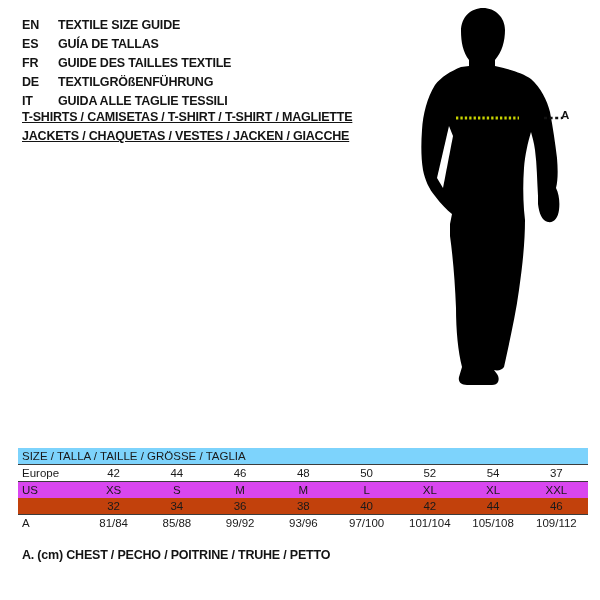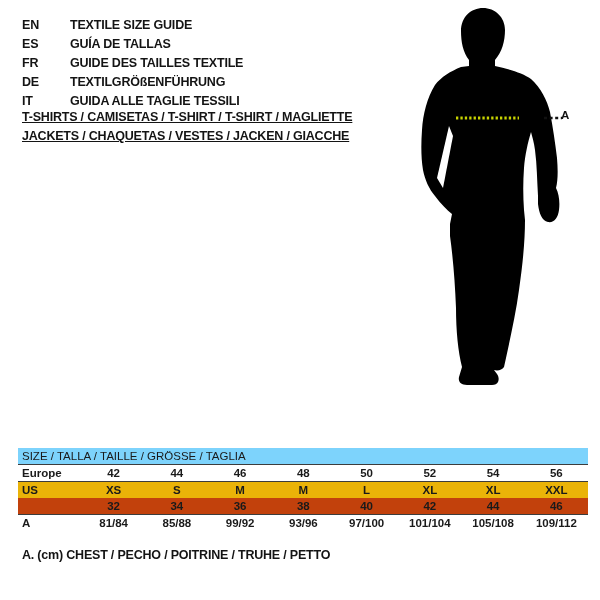--- a/index.html
+++ b/index.html
@@ -8,21 +8,21 @@
     font-family:"Liberation Sans", sans-serif;
     color:#141414;
     position:relative;overflow:hidden;
   }
   .stage{position:absolute;inset:0;width:568px;height:600px;}
 
   
   .lang-block{position:absolute;left:22px;top:15px;}
   .lang-row{display:flex;height:19px;align-items:center;}
   .lang-code{width:36px;font-size:12.5px;font-weight:bold;letter-spacing:-0.2px;}
-  .lang-label{font-size:12.5px;font-weight:bold;letter-spacing:-0.2px;margin-left:12px;}
+  .lang-label{font-size:12.5px;font-weight:bold;letter-spacing:-0.2px;}
 
   
   .cat-block{position:absolute;left:22px;top:108px;text-decoration:underline;}
   .cat-line{font-size:12.5px;font-weight:bold;letter-spacing:-0.2px;line-height:18.5px;}
 
   
   .figure-wrap{position:absolute;left:395px;top:0;width:205px;height:410px;}
   .measure-label{
     position:absolute;left:561px;top:109px;
     font-size:11.5px;font-weight:600;color:#111;
@@ -34,30 +34,30 @@
     font-size:12.5px;font-weight:bold;letter-spacing:-0.2px;
   }
 
   
   .size-table{
     position:absolute;left:18px;top:448px;width:570px;
     border-collapse:collapse;table-layout:fixed;
     font-size:11.5px;color:#1a1a1a;
   }
   .size-table td,.size-table th{
-    height:16px;padding:0;margin:0;font-weight:700;
+    height:16px;padding:0;margin:0;font-weight:400;
     text-align:center;vertical-align:middle;line-height:16px;
   }
   .size-table .label-col{width:64px;text-align:left;padding-left:4px;}
   .size-table .head-row th{
     background:#7dd3fc;text-align:left;padding-left:4px;
     border-bottom:1px solid #3c3c3c;font-weight:400;
   }
   .row-europe td{border-bottom:1px solid #3c3c3c;}
-  .row-us td{background:#eab308;}
+  .row-us td{background:#d946ef;}
   .row-blank td{background:#c2410c;border-bottom:1px solid #3c3c3c;}
 
   
   .footnote{
     position:absolute;left:22px;top:548px;
     font-size:12.5px;font-weight:bold;letter-spacing:-0.2px;
   }
 </style>
 </head>
 <body>
@@ -161,21 +161,21 @@
     </tr>
     <tr class="row-europe">
       <td class="label-col">Europe</td>
       <td>42</td>
       <td>44</td>
       <td>46</td>
       <td>48</td>
       <td>50</td>
       <td>52</td>
       <td>54</td>
-      <td>56</td>
+      <td>37</td>
     </tr>
     <tr class="row-us">
       <td class="label-col">US</td>
       <td>XS</td>
       <td>S</td>
       <td>M</td>
       <td>M</td>
       <td>L</td>
       <td>XL</td>
       <td>XL</td>

